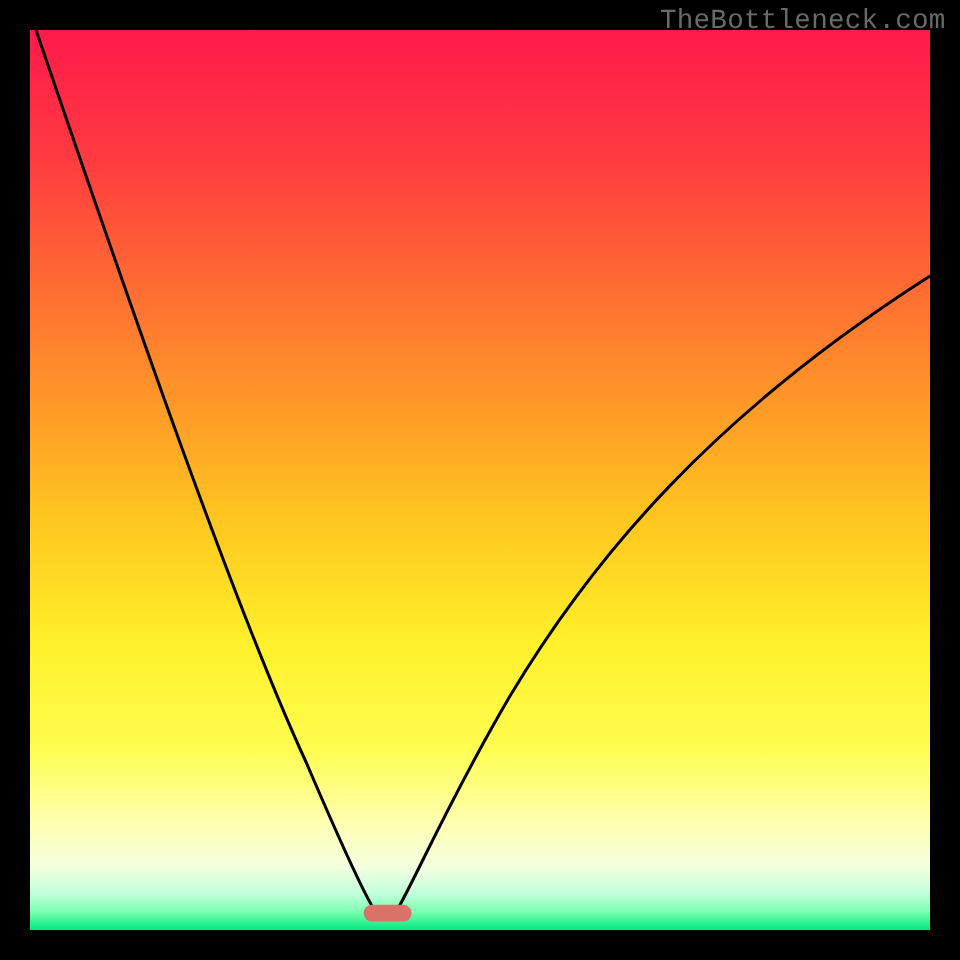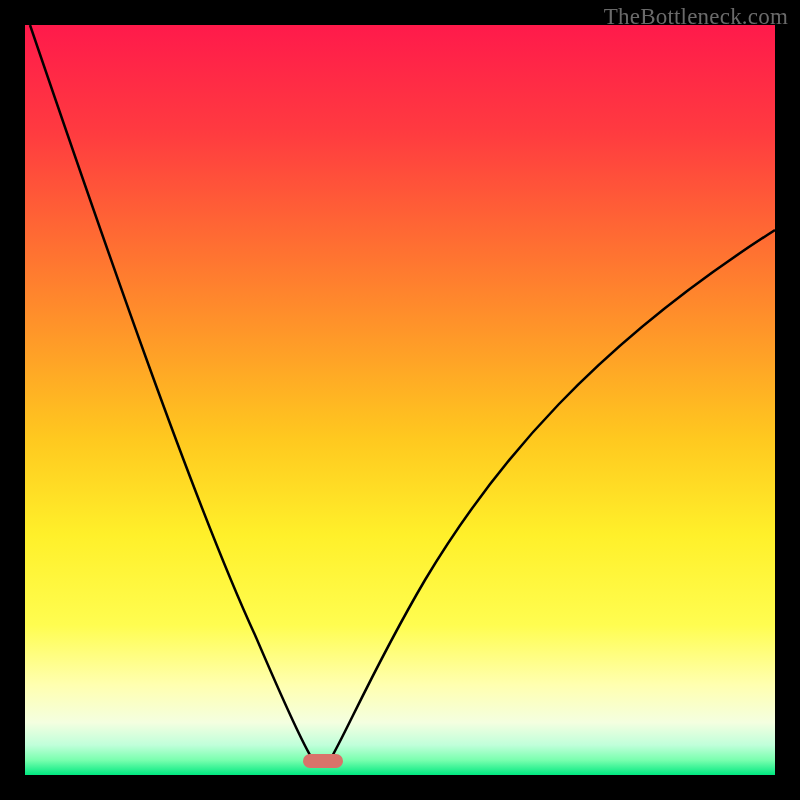--- a/index.html
+++ b/index.html
@@ -15,21 +15,21 @@
     position: absolute;
     left: 25px;
     top: 25px;
     width: 750px;
     height: 750px;
   }
   .watermark {
     position: absolute;
     top: 4px;
     right: 12px;
-    font-family: Liberation Serif, serif;
+    font-family: Liberation Mono, monospace;
     font-size: 23px;
     color: #6a6a6a;
     letter-spacing: 0.2px;
     z-index: 10;
   }
   svg {
     display: block;
   }
 </style>
 </head>

